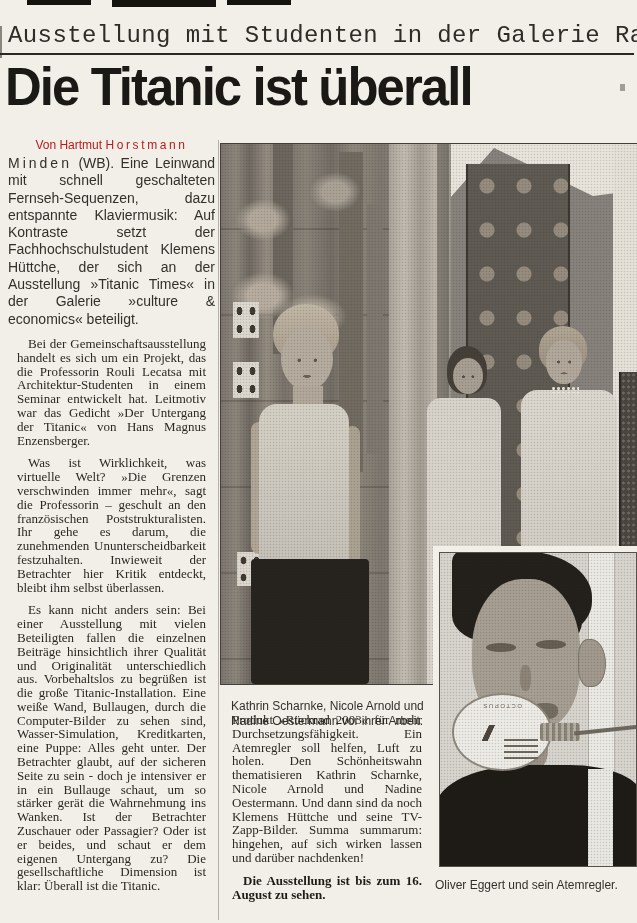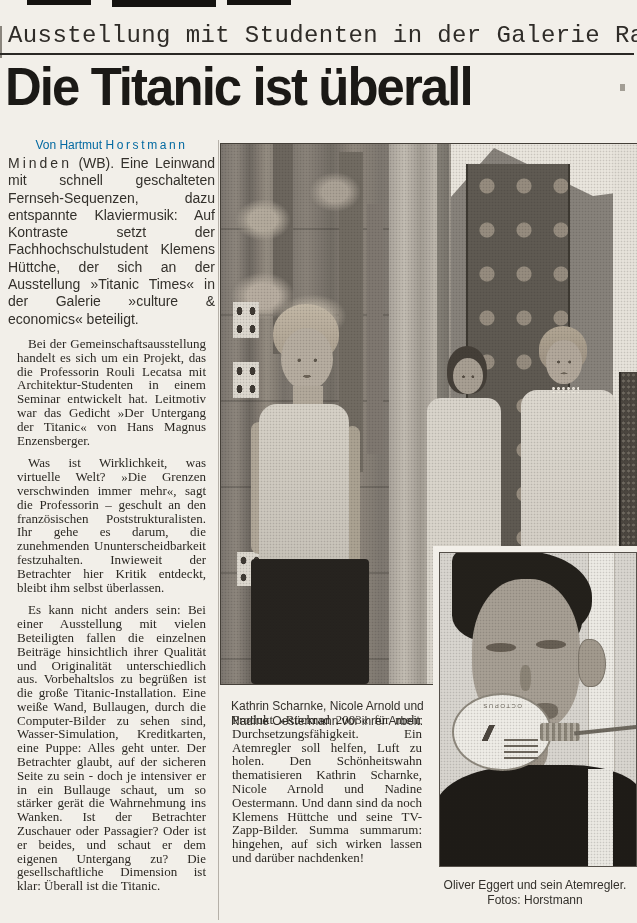--- a/index.html
+++ b/index.html
@@ -8,34 +8,34 @@
   
   .kicker{position:absolute;left:8px;top:22px;width:620px;font-size:24px;line-height:28px;
           letter-spacing:.4px;font-weight:400;color:#2f2c28;white-space:nowrap;font-family:Liberation Mono, monospace;}
   .kicker-rule{position:absolute;left:0;top:53px;width:634px;height:2px;background:#2a2824;}
   .headline{position:absolute;left:5px;top:57px;font-size:53px;line-height:60px;font-weight:700;
             letter-spacing:-2px;color:#1b1916;white-space:nowrap;transform:scaleX(.96);
             transform-origin:left top;}
   
   .col-rule{position:absolute;left:218px;top:140px;width:1px;height:780px;background:#b5b0a8;}
   .left-col{position:absolute;left:8px;top:138px;width:207px;}
-  .byline{font-size:12px;line-height:14px;text-align:center;color:#0369a1;margin:0 0 3px 0;}
+  .byline{font-size:12px;line-height:14px;text-align:center;color:#b91c1c;margin:0 0 3px 0;}
   .byline .spname{letter-spacing:2.6px;}
   .lead{font-size:14px;line-height:17.3px;text-align:justify;color:#33302b;margin:0 0 4px 0;
         font-weight:400;}
   .lead .sploc{letter-spacing:3px;}
   .serif-p{font-family:"Liberation Serif",serif;font-size:13px;line-height:13.8px;
            text-align:justify;margin:9px;text-indent:11px;color:#2b2823;hyphens:auto;}
   .serif-p.bold{font-weight:700;color:#1f1c18;}
   .serif-p.no-indent{text-indent:0;}
   .mid-col{position:absolute;left:223px;top:704px;width:208px;}
   
   .caption{font-size:12px;line-height:15px;color:#33302b;}
   .caption-main{position:absolute;left:223px;top:691px;width:210px;}
-  .caption-inset{position:absolute;left:435px;top:878px;width:200px;text-align:center;}
+  .caption-inset{position:absolute;left:435px;top:878px;width:200px;text-align:left;}
   
   .photo{position:absolute;overflow:hidden;}
   .main-photo{left:220px;top:143px;width:417px;height:540px;border:1px solid #443f38;
               background:#87827b;}
   .inset-mat{position:absolute;left:433px;top:546px;width:204px;height:323px;background:#f2efe9;}
   .inset-photo{left:439px;top:552px;width:198px;height:315px;border:1px solid #55504a;
                background:#d8d5cf;box-sizing:border-box;}
   .shape{position:absolute;}
   .ht::after{content:"";position:absolute;inset:0;pointer-events:none;
              background-image:radial-gradient(rgba(30,28,24,.16) .7px,transparent 1.1px);
@@ -123,20 +123,21 @@
     <div class="shape" style="left:325px;top:196px;width:36px;height:44px;border-radius:48%;background:#b2a89b;
       background-image:radial-gradient(circle at 35% 50%,#5c544a 1.2px,transparent 1.8px),radial-gradient(circle at 66% 50%,#5c544a 1.2px,transparent 1.8px),radial-gradient(ellipse 5px 1.5px at 50% 76%,#6e6559 60%,transparent 75%);"></div>
     <div class="shape" style="left:300px;top:246px;width:96px;height:294px;border-radius:16px 16px 0 0;background:linear-gradient(180deg,#ddd8cf,#ccc7be);"></div>
     <div class="shape" style="left:330px;top:242px;width:28px;height:7px;background-image:radial-gradient(#efeae0 1.2px,transparent 1.7px);background-size:5px 5px;"></div>
   </div>
 
   <p class="caption caption-main" style="margin:8px;">Kathrin Scharnke, Nicole Arnold und Nadine Oestermann vor ihrer Arbeit.</p>
 
   <div class="mid-col">
     <p class="serif-p no-indent">Produkt »Rückrad 2003« für mehr Durchsetzungsfähigkeit. Ein Atemregler soll helfen, Luft zu holen. Den Schönheitswahn thematisieren Kathrin Scharnke, Nicole Arnold und Nadine Oestermann. Und dann sind da noch Klemens Hüttche und seine TV-Zapp-Bilder. Summa summarum: hingehen, auf sich wirken lassen und darüber nachdenken!</p>
+    <p class="serif-p bold">Die Ausstellung ist bis zum 16. August zu sehen.</p>
   </div>
 
   <div class="inset-mat"></div>
   <div class="photo inset-photo ht">
 
     <div class="shape" style="left:148px;top:0;width:25px;height:100%;background:#eceae4;border-left:1px solid #b9b4ab;border-right:1px solid #b9b4ab;"></div>
 
     <div class="shape" style="left:12px;top:-2px;width:140px;height:92px;border-radius:10px 50% 45% 30%;background:#23201b;"></div>
     <div class="shape" style="left:92px;top:52px;width:50px;height:42px;border-radius:0 0 60% 40%;background:#23201b;"></div>
 
@@ -156,16 +157,15 @@
       <span class="brand">OCTOPUS</span>
       <div class="shape" style="left:50px;top:40px;width:34px;height:24px;background:repeating-linear-gradient(0deg,#6f695f 0 2px,transparent 2px 6px);"></div>
       <div class="shape" style="left:22px;top:30px;width:26px;height:16px;border-radius:3px;background:linear-gradient(115deg,transparent 38%,#4c463e 40% 56%,transparent 58%);"></div>
     </div>
     <div class="shape" style="left:100px;top:170px;width:40px;height:18px;border-radius:3px;background:repeating-linear-gradient(90deg,#8a8478 0 3px,#b5afa3 3px 6px);"></div>
     <div class="shape" style="left:134px;top:175px;width:68px;height:4px;background:#6f6a60;transform:rotate(-6deg);"></div>
   </div>
 
   <div class="caption caption-inset">
     <div>Oliver Eggert und sein Atemregler.</div>
-    <div>Fotos: Horstmann</div>
   </div>
 
 </div>
 
 </body></html>

